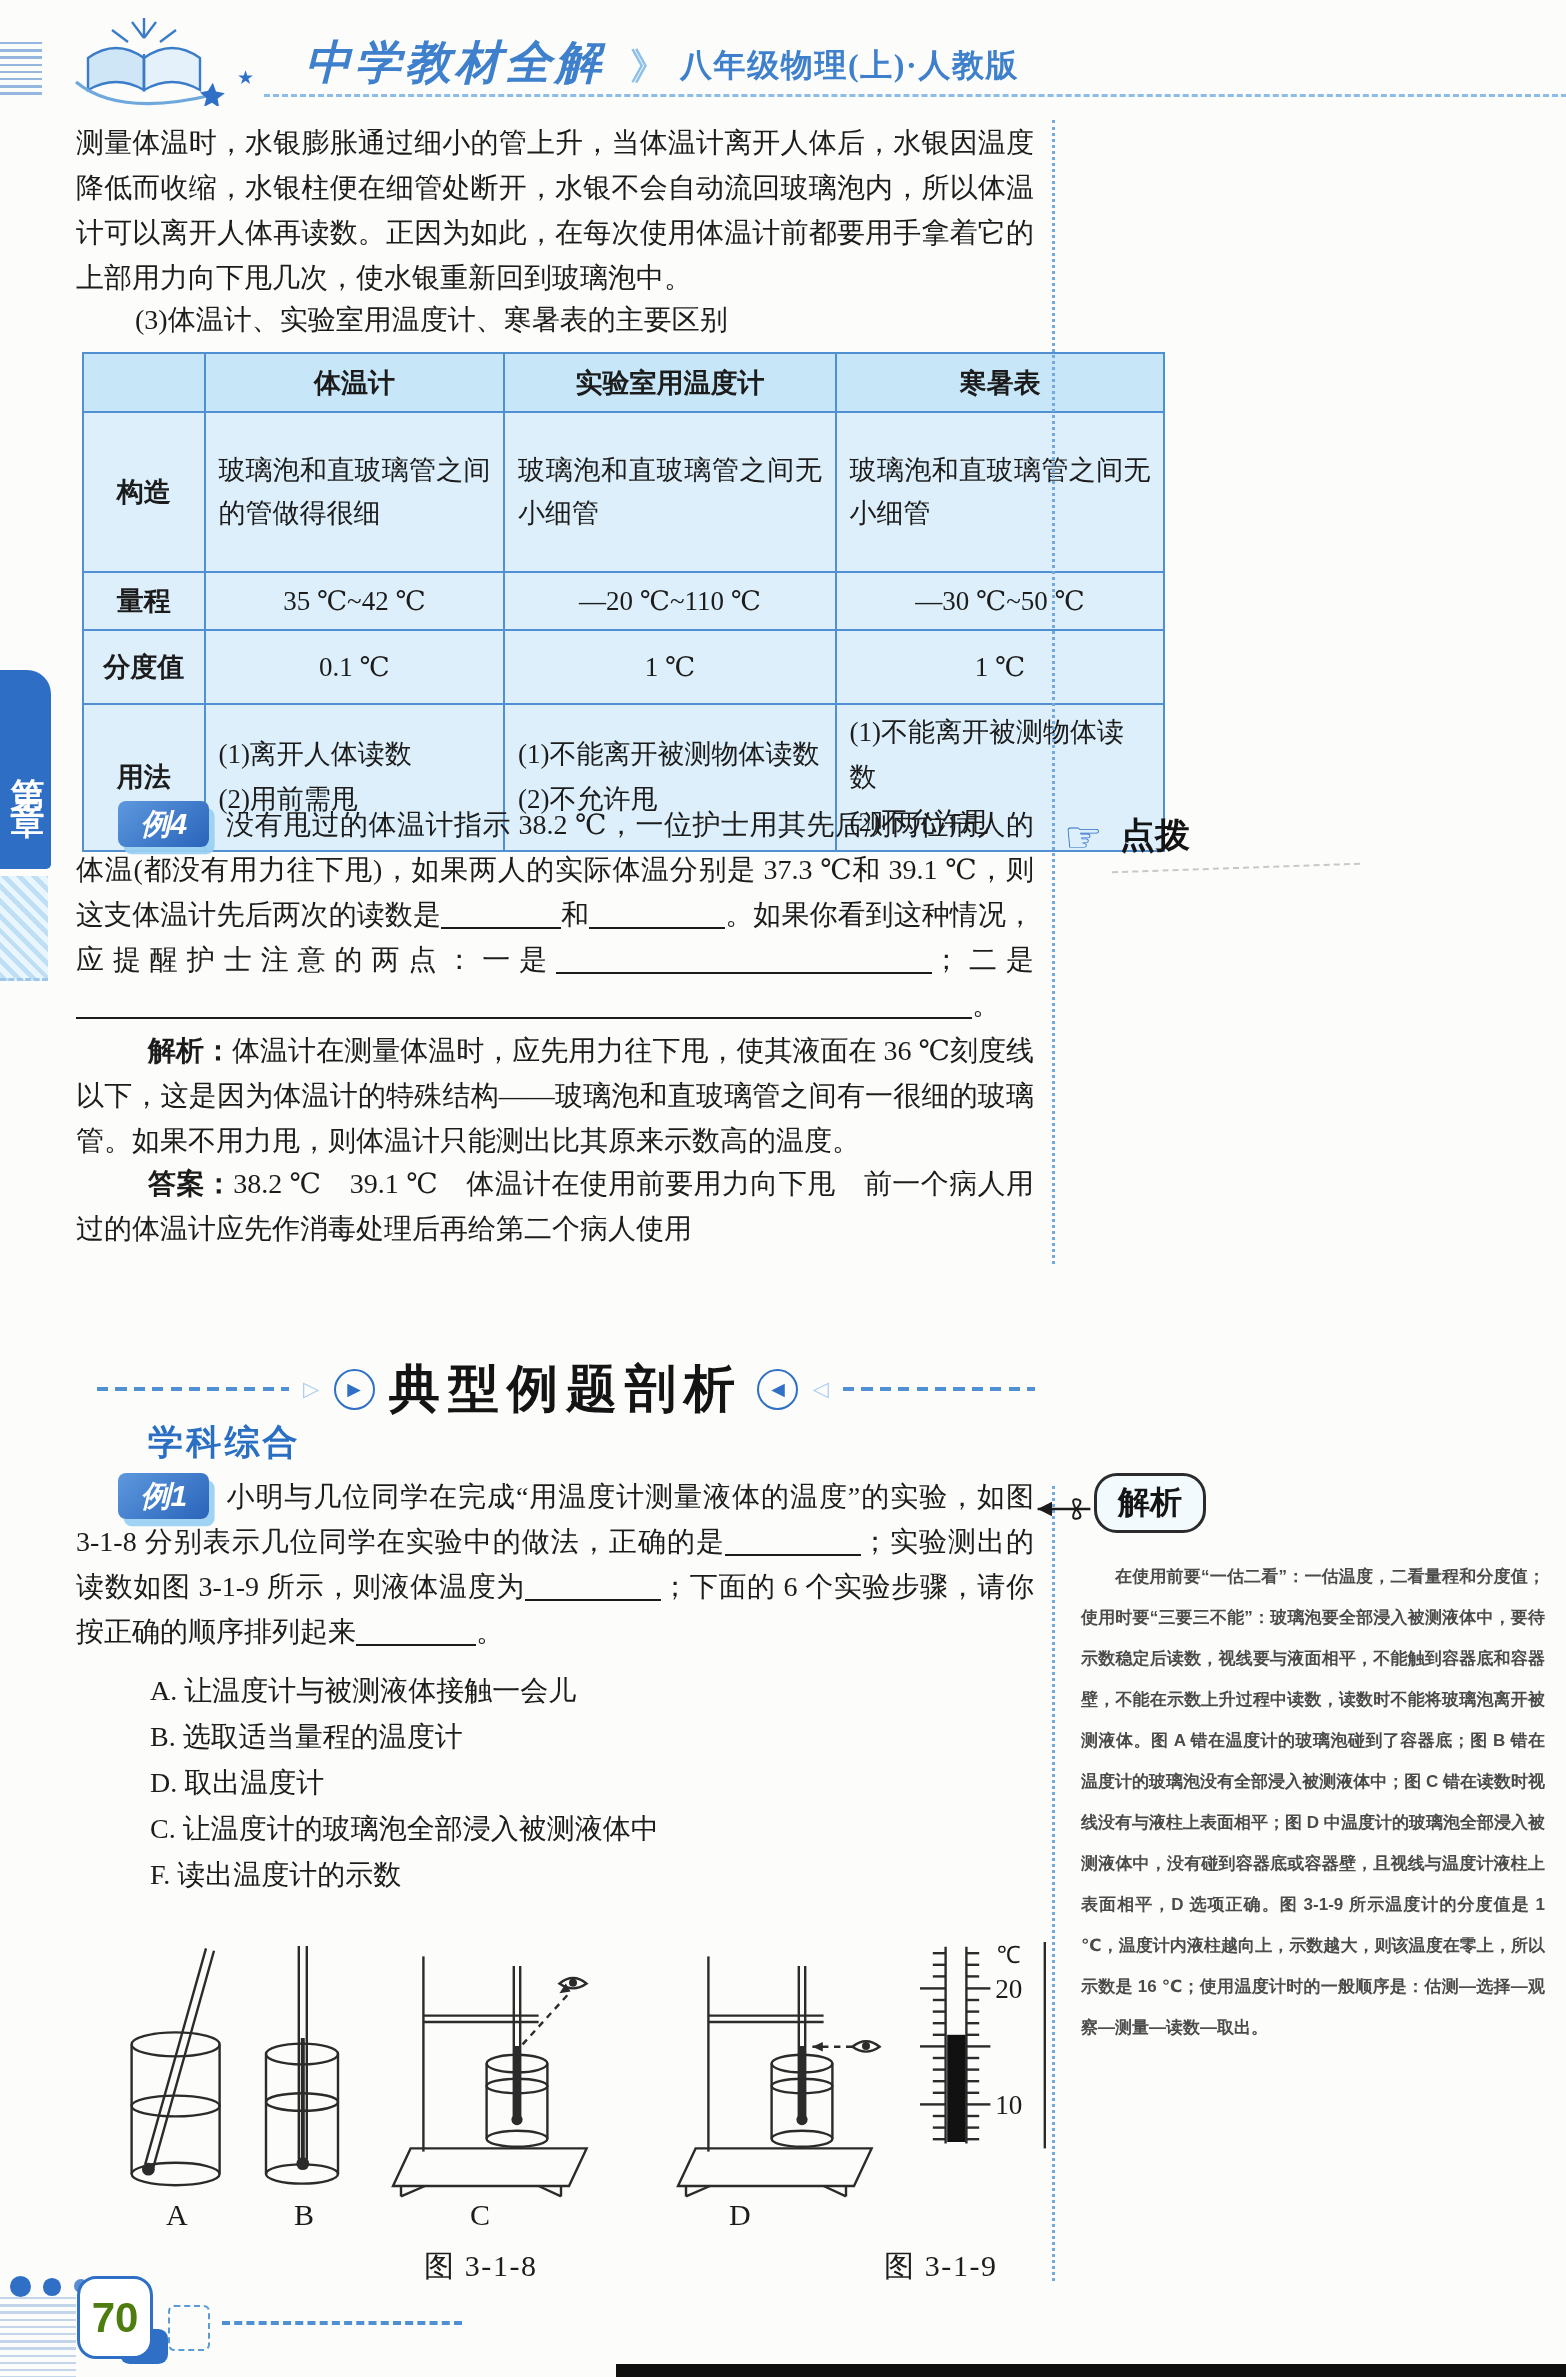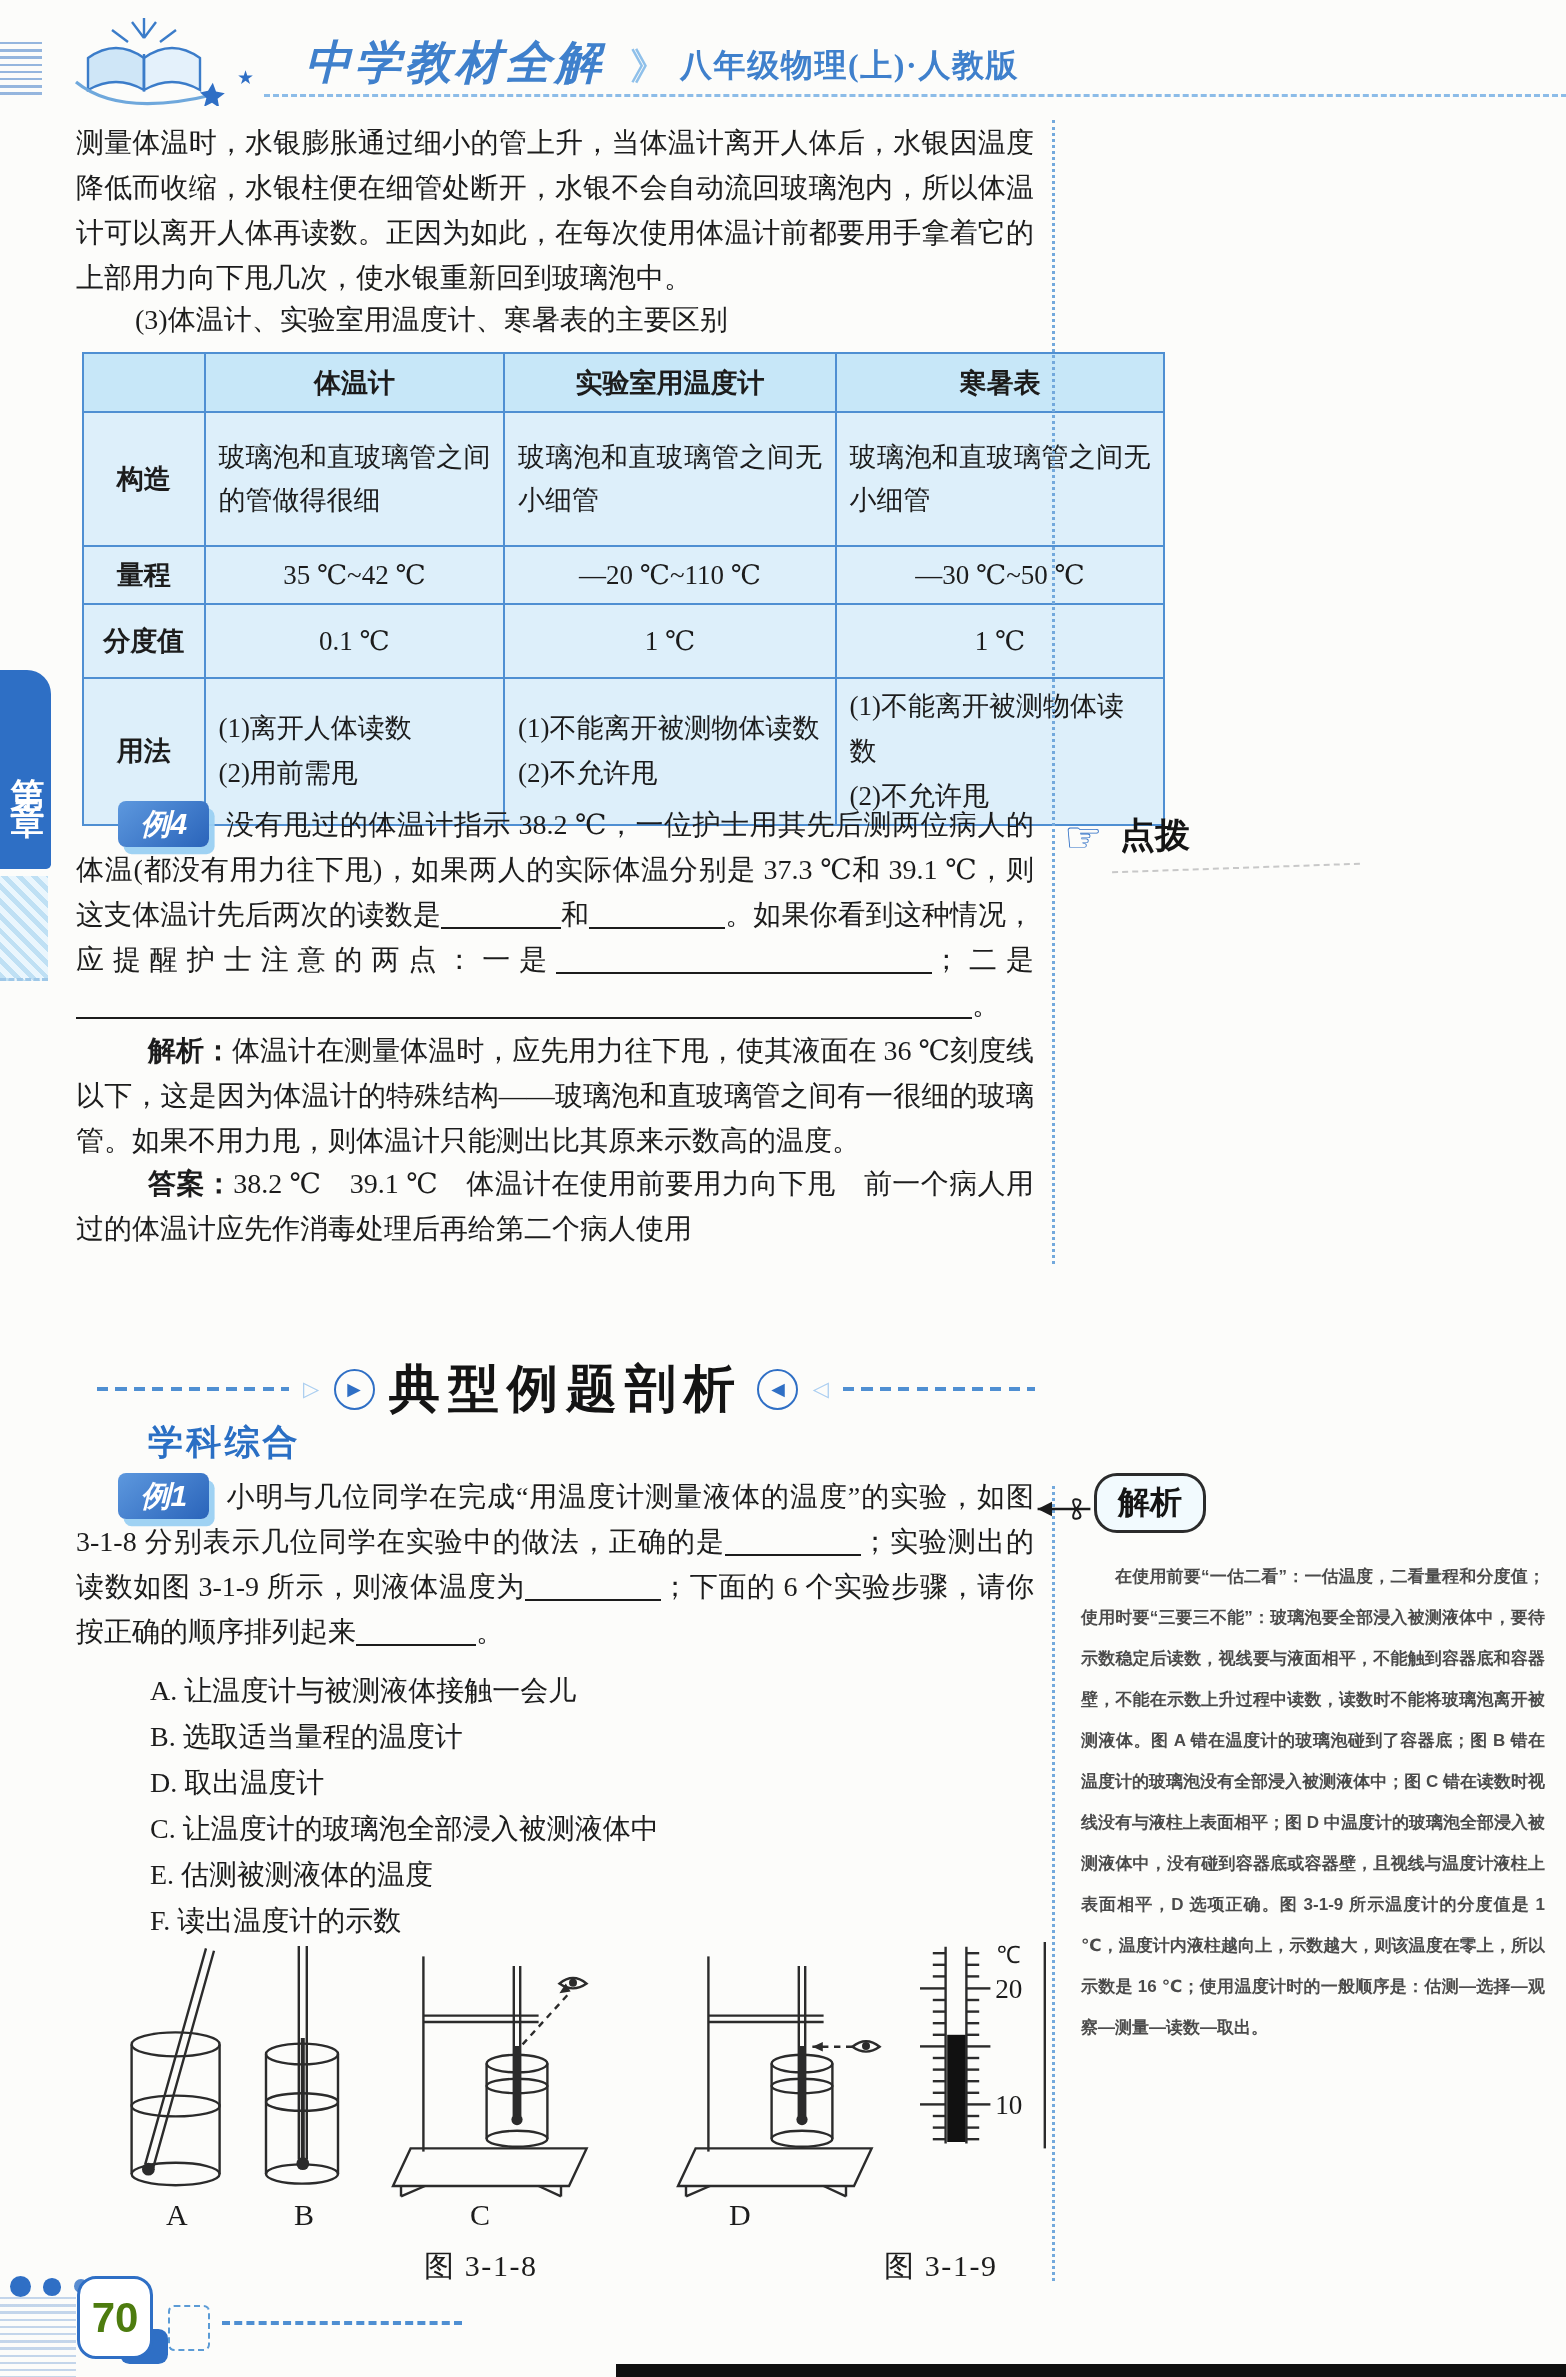--- a/index.html
+++ b/index.html
@@ -119,21 +119,21 @@
   <div class="abs mtxt" style="left:76px;top:297px;width:958px;text-indent:59px;">(3)体温计、实验室用温度计、寒暑表的主要区别</div>
 
   <table class="cmp abs" style="left:82px;top:352px;width:972px;">
     <tbody>
         <tr style="height:59px;">
       <th class="rowlbl"></th>
       <th style="width:272px;margin-top:48px;">体温计</th>
       <th style="width:304px;">实验室用温度计</th>
       <th style="width:301px;">寒暑表</th>
     </tr>
-    <tr style="height:134px;">
+    <tr style="height:160px;">
       <td class="rowlbl">构造</td>
       <td class="cell-j">玻璃泡和直玻璃管之间的管做得很细</td>
       <td class="cell-j">玻璃泡和直玻璃管之间无小细管</td>
       <td class="cell-j">玻璃泡和直玻璃管之间无小细管</td>
     </tr>
     <tr style="height:58px;">
       <td class="rowlbl">量程</td>
       <td class="cell-c">35 ℃~42 ℃</td>
       <td class="cell-c">—20 ℃~110 ℃</td>
       <td class="cell-c">—30 ℃~50 ℃</td>
@@ -194,21 +194,20 @@
 
   <div class="abs mtxt" style="left:76px;top:1473px;width:958px;">
     <span class="badge" style="margin:0 16px 0 42px;">例1</span><span>小明与几位同学在完成“用温度计测量液体的温度”的实验，如图 3-1-8 分别表示几位同学在实验中的做法，正确的是</span><span class="blank" style="width:136px;"></span><span>；实验测出的读数如图 3-1-9 所示，则液体温度为</span><span class="blank" style="width:136px;"></span><span>；下面的 6 个实验步骤，请你按正确的顺序排列起来</span><span class="blank" style="width:120px;"></span><span>。</span>
   </div>
 
   <div class="abs opts" style="left:150px;top:1668px;width:880px;">
     <div>A. 让温度计与被测液体接触一会儿</div>
     <div>B. 选取适当量程的温度计</div>
     <div>D. 取出温度计</div>
     <div>C. 让温度计的玻璃泡全部浸入被测液体中</div>
-    <div>E. 估测被测液体的温度</div>
     <div>F. 读出温度计的示数</div>
   </div>
 
   <svg class="abs" style="left:118px;top:1942px;" width="120" height="256" viewBox="0 0 150 320">
     <ellipse class="ln" cx="72" cy="128" rx="55" ry="15"></ellipse>
     <path class="ln" d="M17 128 L17 290 M127 128 L127 290"></path>
     <ellipse class="ln" cx="72" cy="290" rx="55" ry="14"></ellipse>
     <ellipse class="ln" cx="72" cy="205" rx="55" ry="13"></ellipse>
     <path class="ln" d="M110 8 L34 278 M120 11 L44 282"></path>
     <circle cx="38" cy="284" r="8" fill="#2b2b2b"></circle>

